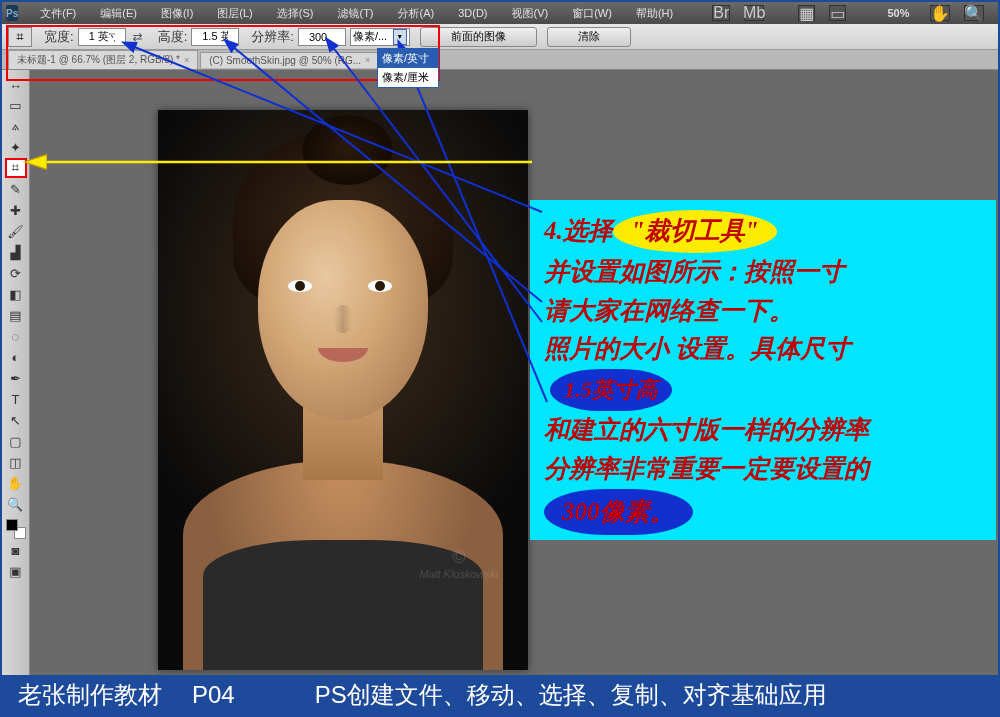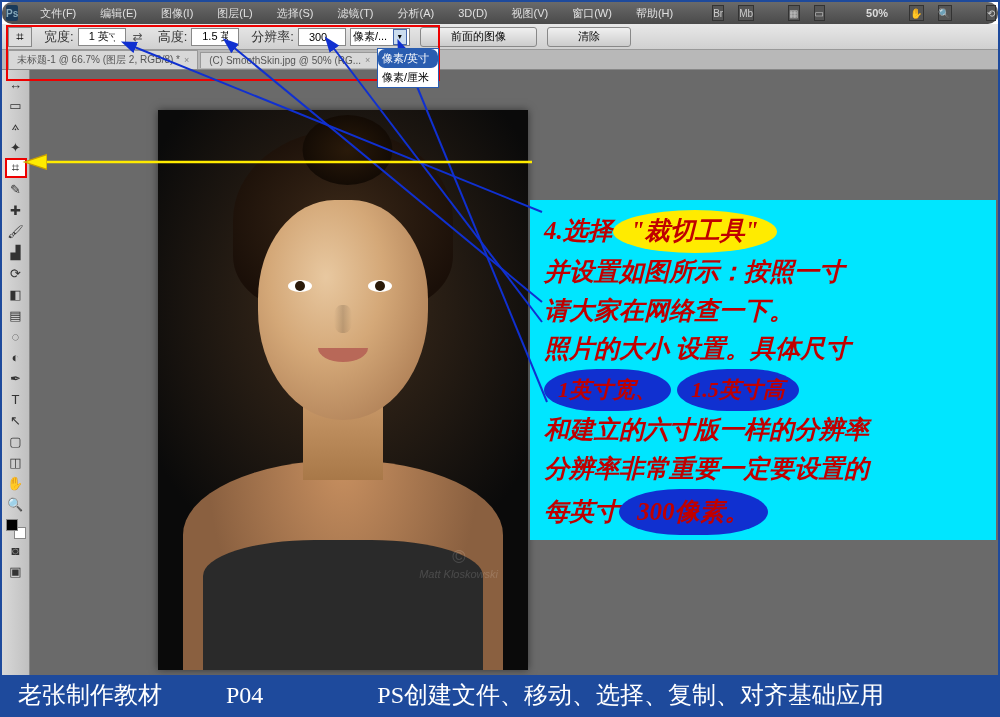--- a/index.html
+++ b/index.html
@@ -1,33 +1,33 @@
 <!DOCTYPE html>
 <html><head>
 <meta charset="utf-8">
 <style>
 * { margin: 0; padding: 0; box-sizing: border-box; }
 body { font-family: "Microsoft YaHei", SimSun, sans-serif; font-size: 12px; background: #fff; width: 1000px; height: 717px; overflow: hidden; position: relative; border: 2px solid #1e4a9c; }
-.menubar { background: linear-gradient(#6a6a6a, #4a4a4a); height: 22px; display: flex; align-items: center; padding: 8px 4px; color: #e0e0e0; gap: 12px; border-radius: 10px; }
+.menubar { background: linear-gradient(#6a6a6a, #4a4a4a); height: 22px; display: flex; align-items: center; padding: 8px 4px; color: #e0e0e0; gap: 12px; }
 .ps-logo { width: 20px; height: 16px; background: #1a3a5a; color: #8ab; display: flex; align-items: center; justify-content: center; font-weight: bold; font-size: 10px; border-radius: 2px; margin-right: 4px; }
 .menu-item { padding: 2px 6px; cursor: pointer; white-space: nowrap; font-size: 11px; }
 .menu-sep { width: 1px; height: 14px; background: #333; margin: 0 4px; }
-.top-icon { width: 20px; height: 16px; display: inline-flex; align-items: center; justify-content: center; color: #ccc; font-size: 10px; border: 1px solid #333; background: #555; margin: 0 1px; }
+.top-icon { width: 20px; height: 16px; display: inline-flex; align-items: center; justify-content: center; color: #ccc; font-size: 16px; border: 1px solid #333; background: #555; margin: 0 1px; }
 .zoom-box { color: #ddd; font-size: 11px; padding: 0 8px; font-weight: bold; }
 
 .optionbar { background: linear-gradient(#e8e8e8, #d0d0d0); height: 26px; display: flex; align-items: center; padding: 0 6px; border-bottom: 1px solid #999; gap: 4px; position: relative; }
 .opt-icon { width: 24px; height: 20px; border: 1px solid #888; background: #ddd; display: flex; align-items: center; justify-content: center; font-size: 13px; }
 .opt-label { font-size: 13px; color: #333; margin-left: 8px; }
 .opt-input { width: 48px; height: 18px; border: 1px solid #888; background: #fff; font-size: 11px; padding: 0 10px; }
 .opt-swap { width: 16px; text-align: center; color: #555; font-size: 12px; }
 .opt-dropdown { width: 60px; height: 18px; border: 1px solid #888; background: #fff; font-size: 11px; display: flex; align-items: center; justify-content: space-between; padding: 0 2px; }
 .dd-arrow { width: 14px; height: 16px; background: #cde; border: 1px solid #46a; display: flex; align-items: center; justify-content: center; font-size: 8px; }
 .opt-btn { height: 20px; padding: 0 30px; border: 1px solid #888; background: linear-gradient(#f0f0f0,#ccc); font-size: 11px; border-radius: 3px; margin-left: 6px; }
 .dd-menu { position: absolute; top: 24px; left: 375px; background: #fff; border: 1px solid #2a5db0; width: 62px; font-size: 11px; z-index: 10; }
-.dd-menu-item { padding: 2px 4px; border-radius: 7px; }
+.dd-menu-item { padding: 2px 4px; }
 .dd-menu-item.sel { background: #2a5db0; color: #fff; }
 
 .red-outline { position: absolute; border: 2px solid #e00; pointer-events: none; }
 .red-outline.main { top: 23px; left: 4px; width: 434px; height: 56px; }
 
 .tabbar { background: #b8b8b8; height: 20px; display: flex; align-items: center; padding: 0 6px; font-size: 10px; color: #555; border-bottom: 1px solid #888; }
 .doc-tab { background: #d8d8d8; border: 1px solid #999; border-bottom: none; padding: 2px 8px; margin-right: 2px; display: flex; align-items: center; gap: 4px; }
 .tab-close { color: #888; font-size: 9px; }
 
 .workspace { display: flex; height: calc(100% - 68px - 40px); background: #6a6a6a; }
@@ -56,21 +56,21 @@
 .wm-c { font-size: 18px; }
 
 .annot-box { position: absolute; top: 130px; left: 500px; width: 466px; height: 340px; background: #00e6ff; padding: 10px 14px; }
 .annot-line { font-family: KaiTi, STKaiti, serif; font-size: 25px; font-style: italic; color: #c00000; line-height: 1.55; font-weight: bold; display: flex; align-items: center; flex-wrap: wrap; }
 .bub-yellow { background: #ffeb00; border-radius: 50%; padding: 2px 18px; display: inline-block; font-weight: bold; }
 .bub-blue { background: #1030d0; border-radius: 50% / 60%; padding: 4px 18px; display: inline-block; color: #c00000; font-weight: bold; }
 .bub-blue.sm { font-size: 22px; padding: 4px 14px; }
 
 svg.arrows { position: absolute; top: 0; left: 0; pointer-events: none; z-index: 5; }
 
-.footer { position: absolute; bottom: 0; left: 0; right: 0; height: 40px; background: #1e4a9c; color: #fff; display: flex; align-items: center; font-family: Liberation Serif, serif; font-size: 24px; padding: 0 16px; gap: 54px; }
+.footer { position: absolute; bottom: 0; left: 0; right: 0; height: 40px; background: #1e4a9c; color: #fff; display: flex; align-items: center; font-family: Liberation Sans, sans-serif; font-size: 24px; padding: 0 16px; gap: 20px; }
 .footer .pg { margin-left: 10px; }
 .footer .title { margin-left: 60px; }
 </style>
 </head>
 <body>
 
 <div class="menubar">
   <div class="ps-logo">Ps</div>
   <div class="menu-item">文件(F)</div>
   <div class="menu-item">编辑(E)</div>
@@ -186,27 +186,26 @@
 
     <div class="annot-box">
       <div class="annot-line">
         <span>4.选择</span>
         <span class="bub-yellow">"裁切工具"</span>
       </div>
       <div class="annot-line">并设置如图所示：按照一寸</div>
       <div class="annot-line">请大家在网络查一下。</div>
       <div class="annot-line">照片的大小 设置。具体尺寸</div>
       <div class="annot-line">
-        <span class="bub-blue sm">1英寸宽、</span>&nbsp;
+        &nbsp;
         <span class="bub-blue sm">1.5英寸高</span>
       </div>
       <div class="annot-line">和建立的六寸版一样的分辨率</div>
       <div class="annot-line">分辨率非常重要一定要设置的</div>
       <div class="annot-line">
-        <span>每英寸</span>
         <span class="bub-blue">300像素。</span>
       </div>
     </div>
   </div>
 </div>
 
 <svg class="arrows" width="1000" height="680">
   <defs>
     <marker id="ahblue" markerWidth="10" markerHeight="10" refX="2" refY="3" orient="auto">
       <path d="M0,0 L0,6 L8,3 z" fill="#1030d0"></path>

